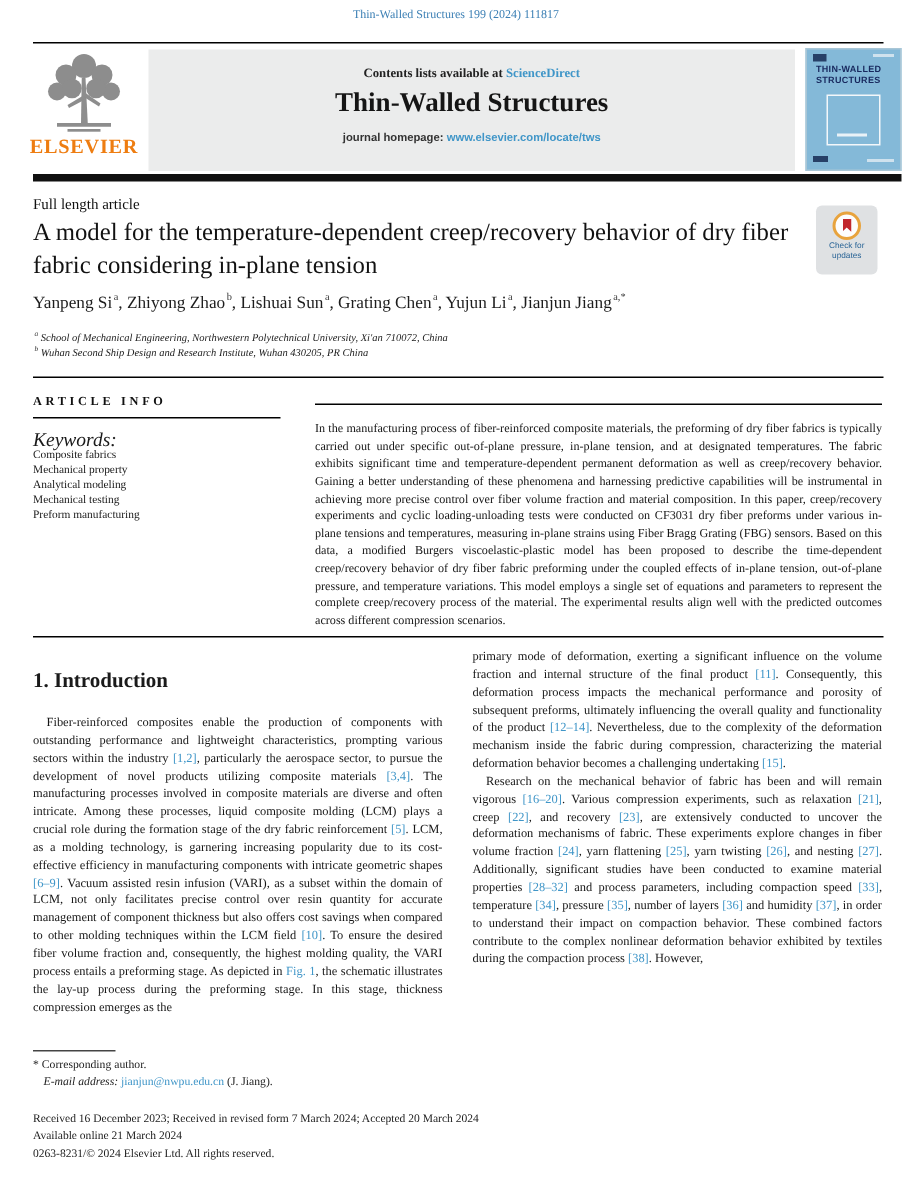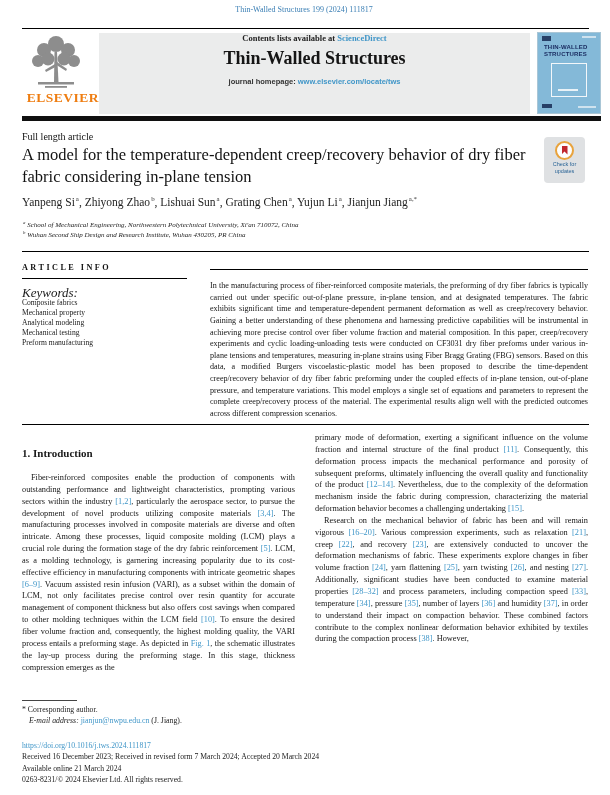--- a/index.html
+++ b/index.html
@@ -5,26 +5,26 @@
   html,body{margin:0;padding:0;background:#ffffff;}
   body{width:610px;height:795px;position:relative;font-family:"Liberation Serif",serif;color:#1a1a1a;overflow:hidden;}
   .abs{position:absolute;}
   .lnk{color:#4096c8;}
   .it{font-style:italic;}
   sup{font-size:60%;vertical-align:super;line-height:0;margin-left:1px;color:#333;}
 
   .journal-ref{top:5px;left:0;width:608px;text-align:center;font-size:8px;color:#3b7fb4;}
   .top-rule{top:28px;left:22px;width:567px;height:1.4px;background:#000;}
 
-  .elsevier{left:13px;top:34px;width:86px;height:82px;text-align:right;}
+  .elsevier{left:13px;top:34px;width:86px;height:82px;text-align:center;}
   .elsevier svg{display:block;margin:0 auto;}
   .els-word{font-size:13.5px;font-weight:bold;color:#ee7d11;letter-spacing:.5px;margin-top:-2px;}
 
   .banner{left:99px;top:33px;width:431px;height:81px;background:#ebecec;text-align:center;}
-  .contents-line{font-size:8.5px;font-weight:bold;color:#222;}
+  .contents-line{padding-top:10px;font-size:8.5px;font-weight:bold;color:#222;}
   .banner-title{margin-top:5px;font-size:18px;font-weight:bold;color:#151515;}
   .homepage-line{margin-top:8px;font-family:"Liberation Sans",sans-serif;font-size:7.5px;font-weight:bold;color:#333;}
 
   .cover{left:537px;top:32px;width:64px;height:82px;background:#84b9d8;border:1px solid #a9c6d6;box-sizing:border-box;}
   .cover-bar{position:absolute;background:#274067;}
   .cover-bar.tl{left:4px;top:3px;width:9px;height:5px;}
   .cover-bar.tr{right:4px;top:3px;width:14px;height:2px;background:#cfe2ee;}
   .cover-bar.bl{left:4px;bottom:5px;width:10px;height:4px;}
   .cover-bar.br{right:4px;bottom:5px;width:18px;height:2px;background:#cfe2ee;}
   .cover-title{margin:11px 4px 0 6px;font-family:"Liberation Sans",sans-serif;font-size:6px;line-height:6.5px;font-weight:bold;color:#18295e;text-align:left;letter-spacing:.2px;}
@@ -56,21 +56,21 @@
   .article-info .sec-rule{width:165px;}
   .kw-label{margin-top:9px;font-size:13px;font-style:italic;line-height:10px;}
   .kw{font-size:7.6px;line-height:10px;}
 
   .abstract{left:210px;top:263px;width:378px;}
   .abs-text{margin:10px 0 0;font-size:8.1px;line-height:11.6px;text-align:justify;color:#151515;}
 
   .col{width:273px;}
   .col.left{left:22px;top:447px;}
   .col.right{left:315px;top:432px;}
-  .intro-heading{font-size:11px;font-weight:bold;margin-bottom:13px;}
+  .intro-heading{font-size:14px;font-weight:bold;margin-bottom:13px;}
   .body-par{margin:0;font-size:8.3px;line-height:11.85px;text-align:justify;color:#161616;}
   .body-par.indent{text-indent:9px;}
 
   .footnote{left:22px;top:700px;width:290px;font-size:7.8px;line-height:10.5px;color:#1c1c1c;}
   .fn-rule{width:55px;height:1px;background:#444;margin-bottom:4px;}
   .fn-email{padding-left:7px;}
 
   .footer{left:22px;top:740px;width:560px;font-size:7.7px;line-height:11.3px;color:#222;}
 </style>
 </head>
@@ -169,17 +169,16 @@
   <p class="body-par indent"><span>Research on the mechanical behavior of fabric has been and will remain vigorous </span><span class="lnk">[16–20]</span><span>. Various compression experiments, such as relaxation </span><span class="lnk">[21]</span><span>, creep </span><span class="lnk">[22]</span><span>, and recovery </span><span class="lnk">[23]</span><span>, are extensively conducted to uncover the deformation mechanisms of fabric. These experiments explore changes in fiber volume fraction </span><span class="lnk">[24]</span><span>, yarn flattening </span><span class="lnk">[25]</span><span>, yarn twisting </span><span class="lnk">[26]</span><span>, and nesting </span><span class="lnk">[27]</span><span>. Additionally, significant studies have been conducted to examine material properties </span><span class="lnk">[28–32]</span><span> and process parameters, including compaction speed </span><span class="lnk">[33]</span><span>, temperature </span><span class="lnk">[34]</span><span>, pressure </span><span class="lnk">[35]</span><span>, number of layers </span><span class="lnk">[36]</span><span> and humidity </span><span class="lnk">[37]</span><span>, in order to understand their impact on compaction behavior. These combined factors contribute to the complex nonlinear deformation behavior exhibited by textiles during the compaction process </span><span class="lnk">[38]</span><span>. However,</span></p>
 </div>
 
 <div class="abs footnote">
   <div class="fn-rule"></div>
   <div>* Corresponding author.</div>
   <div class="fn-email"><span class="it">E-mail address: </span><span class="lnk">jianjun@nwpu.edu.cn</span><span> (J. Jiang).</span></div>
 </div>
 
 <div class="abs footer">
-  <div class="lnk">https://doi.org/10.1016/j.tws.2024.111817</div>
   <div>Received 16 December 2023; Received in revised form 7 March 2024; Accepted 20 March 2024</div>
   <div>Available online 21 March 2024</div>
   <div>0263-8231/© 2024 Elsevier Ltd. All rights reserved.</div>
 </div>
 
 </body></html>

